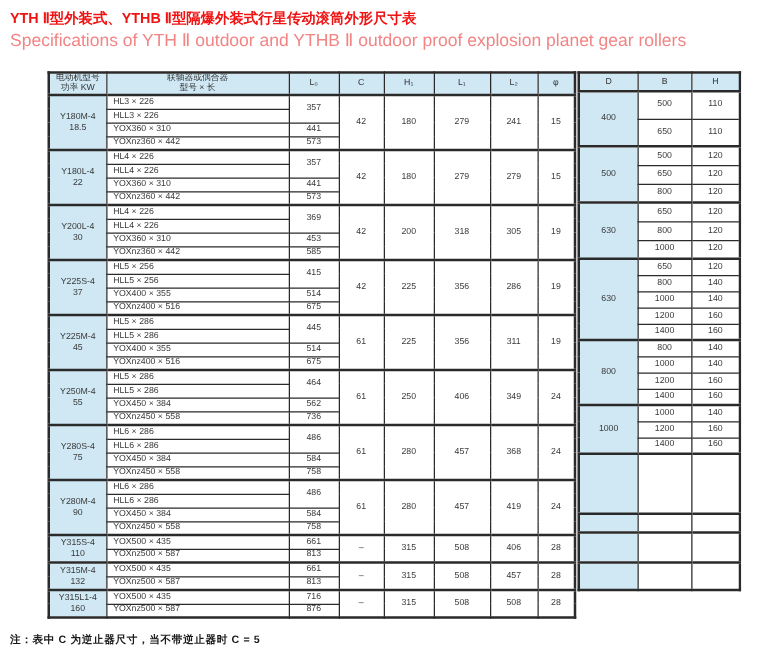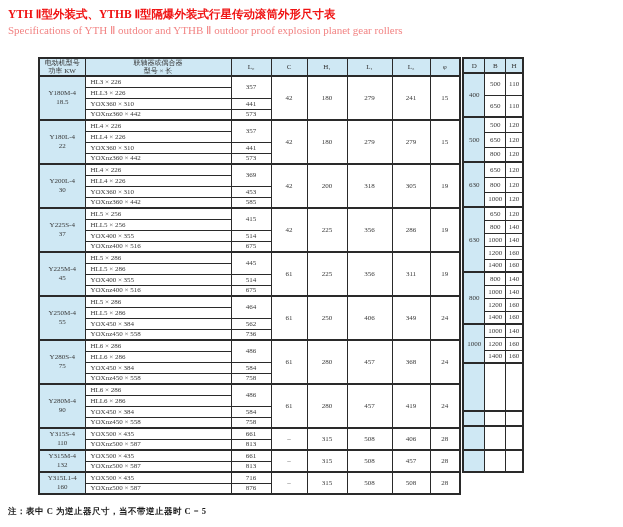--- a/index.html
+++ b/index.html
@@ -1,27 +1,27 @@
 <!DOCTYPE html>
 <html><head>
 <meta charset="utf-8">
 <style>
   * { margin:0; padding:0; box-sizing:border-box; }
   html,body { background:#fff; }
   #page {
-    position:relative; width:524px; height:527px; background:#fff;
-    font-family:Liberation Serif, serif; overflow:hidden;
+    position:relative; width:593px; height:527px; background:#fff;
+    font-family:Liberation Sans, sans-serif; overflow:hidden;
   }
   .title {
     position:absolute; left:8px; top:7px;
     font-size:11.5px; font-weight:bold; color:#f01313; white-space:nowrap;
   }
   .subtitle {
     position:absolute; left:8px; top:24px;
-    font-size:11px; color:#f28484; white-space:nowrap;
+    font-size:14px; color:#f28484; white-space:nowrap;
   }
   table { border-collapse:collapse; table-layout:fixed; }
   .spec-table { position:absolute; left:38px; top:57px; border:2px solid #2a2a2a; }
   .dim-table  { position:absolute; left:462px; top:57px; border:2px solid #2a2a2a; }
   td, th {
     border:1px solid #2a2a2a; font-size:7px; line-height:8px;
     text-align:center; vertical-align:middle; padding:0; color:#3a3a3a;
     overflow:hidden; white-space:nowrap;
   }
   th {

